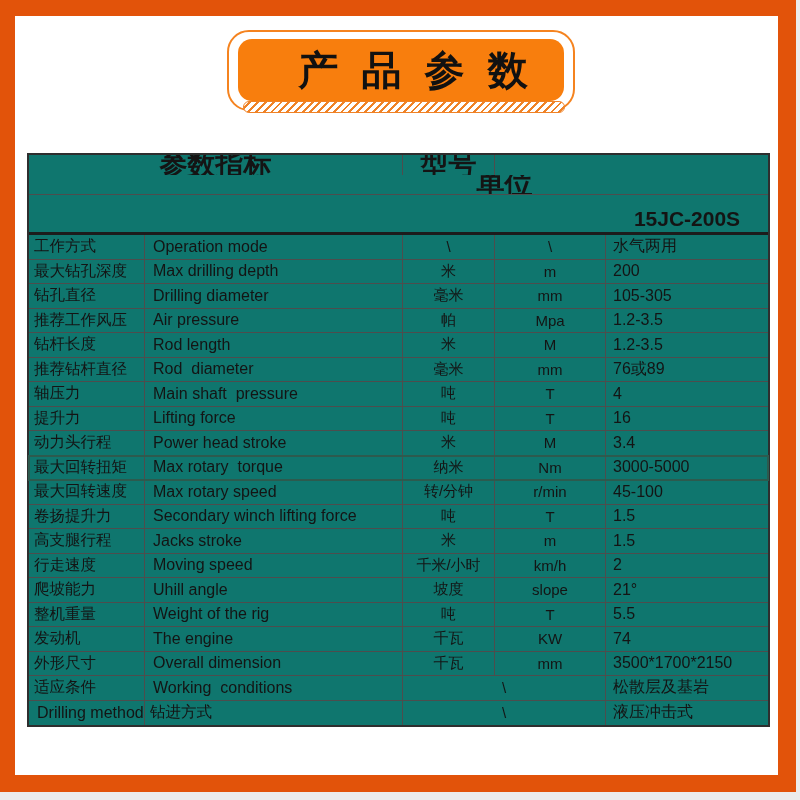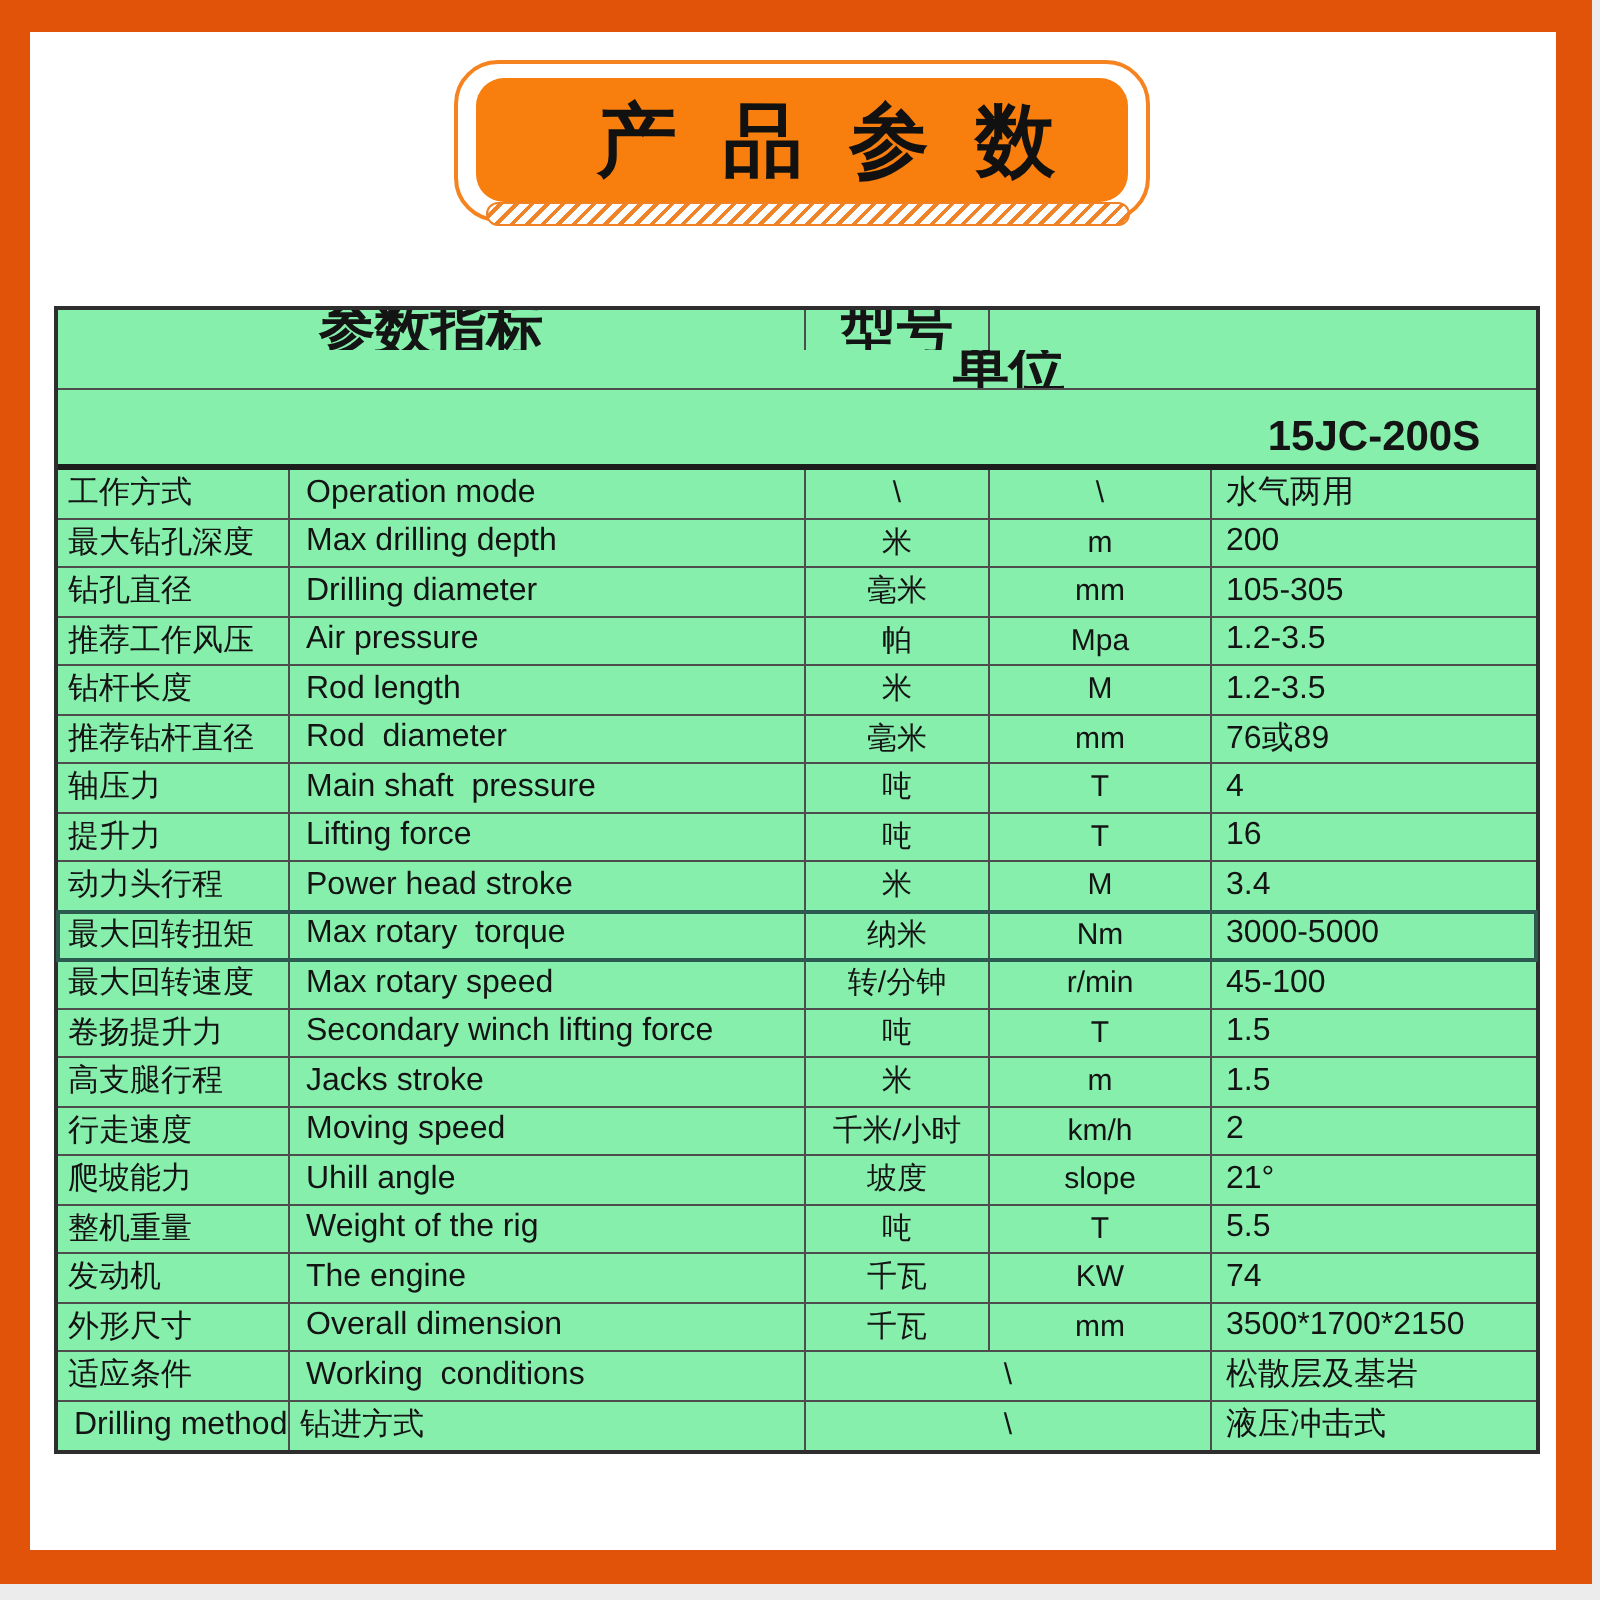--- a/index.html
+++ b/index.html
@@ -38,21 +38,21 @@
   }
   .badge-hatch {
     position:absolute; left:243px; top:101px; width:322px; height:12px;
     border:1px solid #f08225; border-radius:7px;
     background:repeating-linear-gradient(135deg,#ffffff 0 3.5px,#ef8327 3.5px 5.5px);
   }
 
   
   .ptable {
     position:absolute; left:27px; top:153px; width:743px;
-    border:2px solid #2e2e2e; background:#86efac;
+    border:2px solid #2e2e2e; background:#0f766e;
   }
   .trow {
     display:grid;
     grid-template-columns:116px 258px 92px 111px 1fr;
     border-bottom:1px solid #4d4d4d;
   }
   .trow:last-child { border-bottom:none; }
   .hrow1 { height:40px; }
   .hrow2 { height:40px; border-bottom:3px solid #1c1c1c; }
   .drow  { height:24.5px; }

